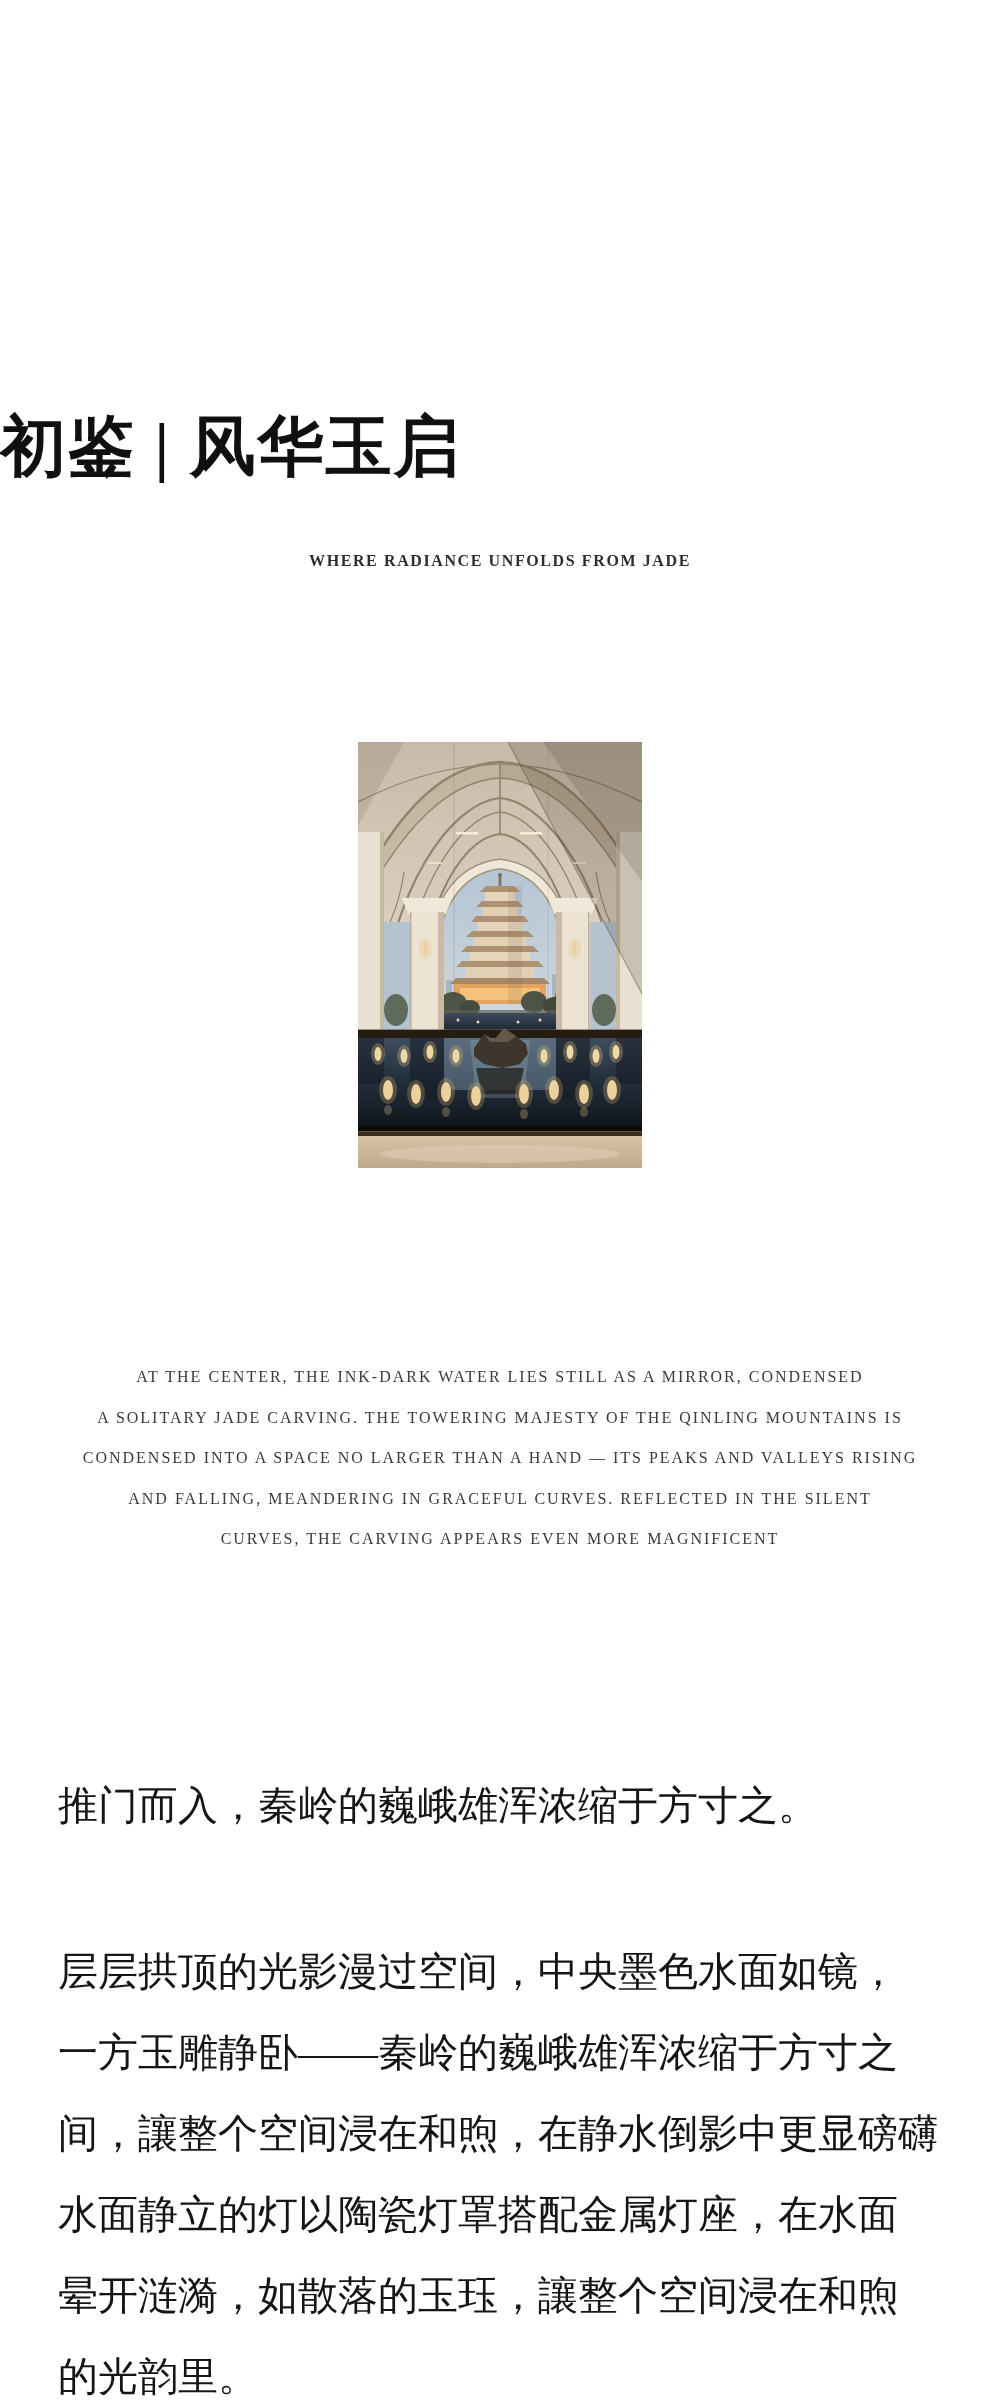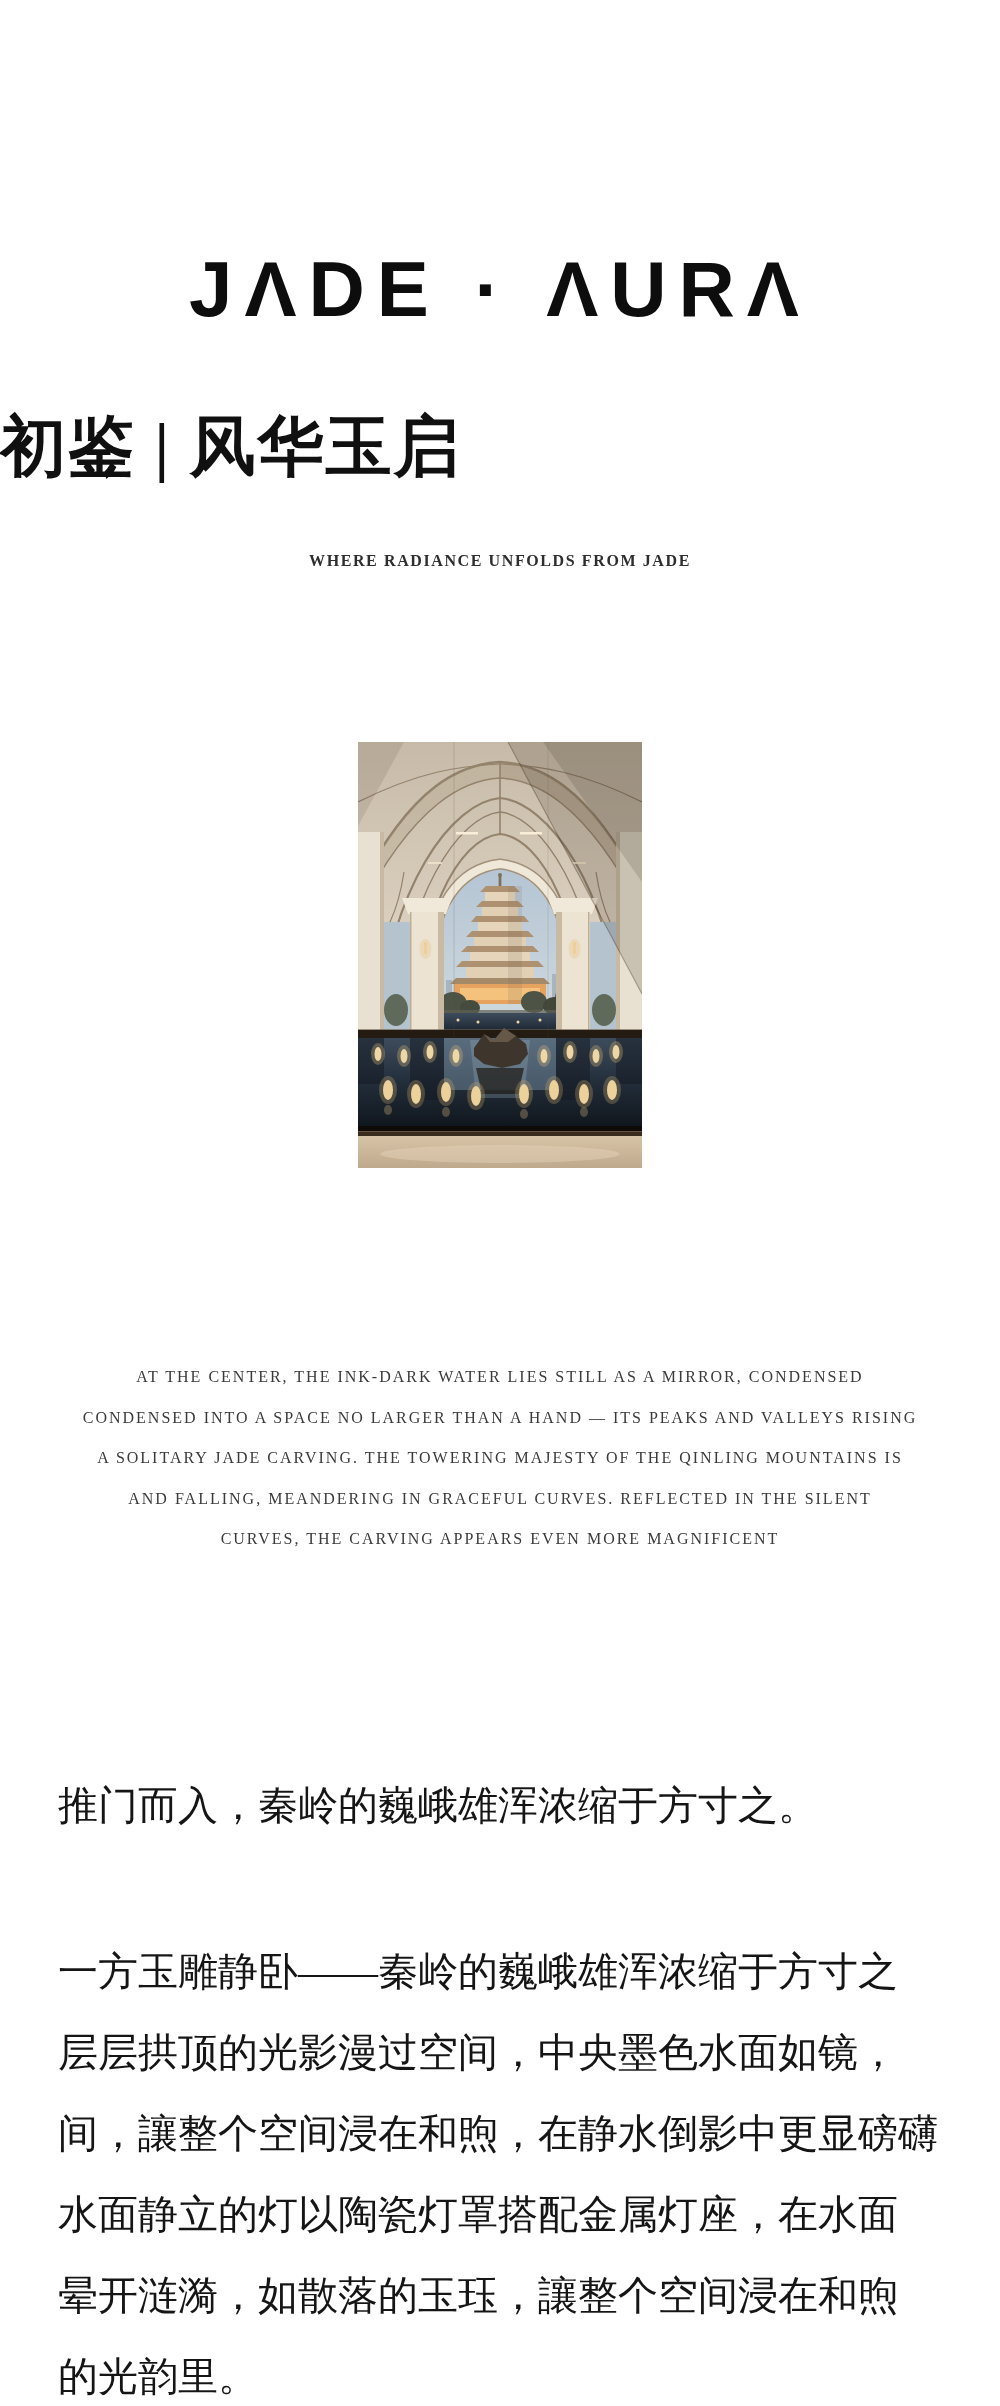--- a/index.html
+++ b/index.html
@@ -21,21 +21,20 @@
         font-size:40px;line-height:81px;color:#151515;}
   .body-zh p{margin:0;}
   .body-zh p + p{margin-top:85px;}
   .zh-line{white-space:nowrap;}
 </style>
 </head>
 <body>
 
 <div class="page">
 
-  <h1 class="logo">JΛDE · ΛURΛ</h1>
 
   <h2 class="title-zh">初鉴 | 风华玉启</h2>
 
   <div class="subtitle">WHERE RADIANCE UNFOLDS FROM JADE</div>
 
   <figure class="hero">
     <svg width="284" height="426" viewBox="0 0 284 426">
       <defs>
         <linearGradient id="sky" x1="0" y1="0" x2="0" y2="1">
           <stop offset="0" stop-color="#b5c5d4"></stop>
@@ -234,34 +233,34 @@
         <polygon points="150,0 284,0 284,252" fill="#2e2012" opacity="0.16"></polygon>
         <polygon points="185,0 284,0 284,140" fill="#2e2012" opacity="0.14"></polygon>
         <line x1="150" y1="0" x2="284" y2="252" stroke="#3f2d1a" opacity="0.35" stroke-width="1.2"></line>
         <polygon points="0,0 46,0 0,84" fill="#2e2012" opacity="0.1"></polygon>
       </g>
     </svg>
   </figure>
 
   <section class="caption">
     <div class="cap-line">AT THE CENTER, THE INK-DARK WATER LIES STILL AS A MIRROR, CONDENSED</div>
+    <div class="cap-line">A SOLITARY JADE CARVING. THE TOWERING MAJESTY OF THE QINLING MOUNTAINS IS</div>
     <div class="cap-line">CONDENSED INTO A SPACE NO LARGER THAN A HAND — ITS PEAKS AND VALLEYS RISING</div>
-    <div class="cap-line">A SOLITARY JADE CARVING. THE TOWERING MAJESTY OF THE QINLING MOUNTAINS IS</div>
     <div class="cap-line">AND FALLING, MEANDERING IN GRACEFUL CURVES. REFLECTED IN THE SILENT</div>
     <div class="cap-line">CURVES, THE CARVING APPEARS EVEN MORE MAGNIFICENT</div>
   </section>
 
   <section class="body-zh">
     <p>
       <span class="zh-line">推门而入，秦岭的巍峨雄浑浓缩于方寸之。</span>
     </p>
     <p>
       </p>
+      <div class="zh-line">层层拱顶的光影漫过空间，中央墨色水面如镜，</div>
       <div class="zh-line">一方玉雕静卧——秦岭的巍峨雄浑浓缩于方寸之</div>
-      <div class="zh-line">层层拱顶的光影漫过空间，中央墨色水面如镜，</div>
       <div class="zh-line">间，讓整个空间浸在和煦，在静水倒影中更显磅礴</div>
       <div class="zh-line">水面静立的灯以陶瓷灯罩搭配金属灯座，在水面</div>
       <div class="zh-line">晕开涟漪，如散落的玉珏，讓整个空间浸在和煦</div>
       <div class="zh-line">的光韵里。</div>
     <p></p>
   </section>
 
 </div>
 
 </body></html>

